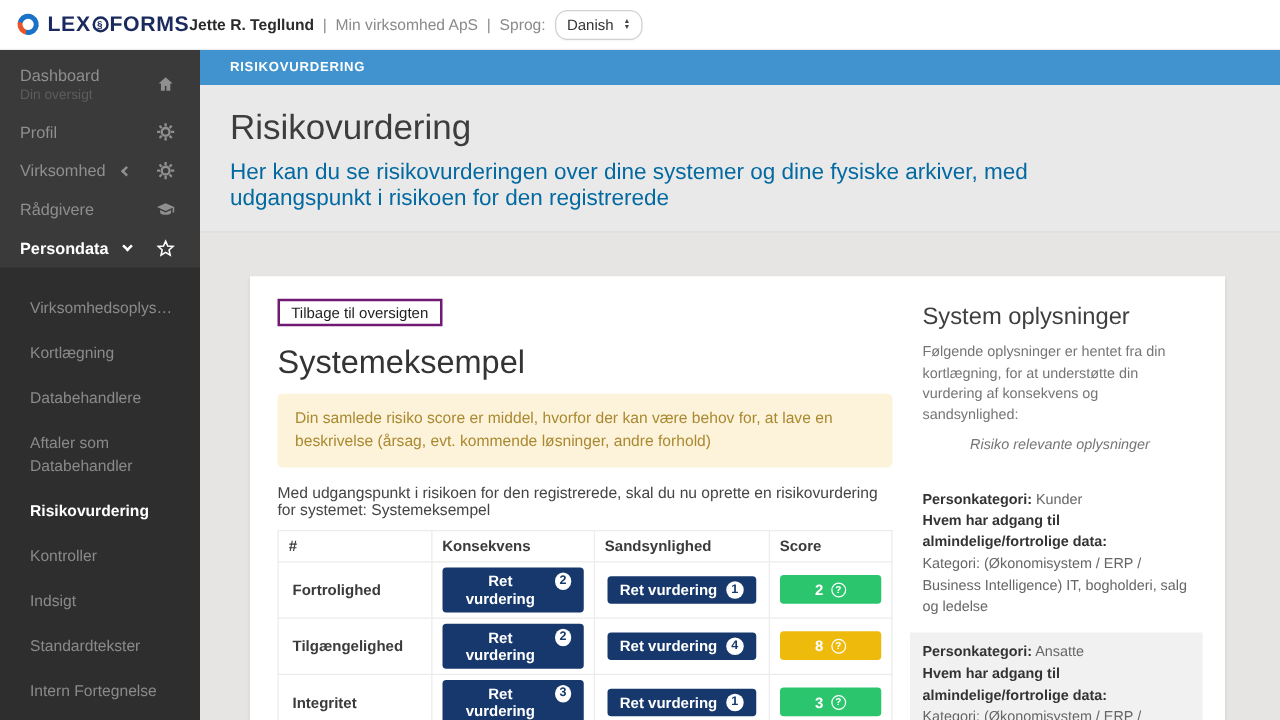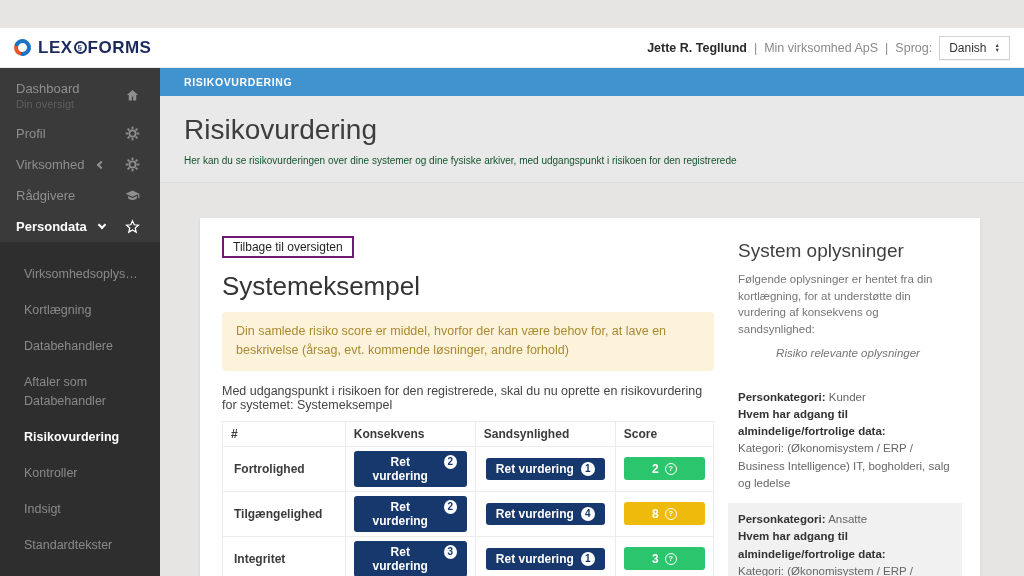--- a/index.html
+++ b/index.html
@@ -2,31 +2,31 @@
 <html style="--navy: #16386c; --green: #2bc56d; --yellow: #eebb0c; --blue_ribbon: #4193cf; --gold_text: #e9b511;"><head>
 <meta charset="utf-8">
 <style>
   * { margin:0; padding:0; box-sizing:border-box; }
   html,body { width:1024px; height:576px; overflow:hidden; }
   body { font-family:"Liberation Sans","DejaVu Sans",sans-serif; background:#e6e5e3; }
   #app { width:1024px; height:576px; display:flex; flex-direction:column; }
 
   
   .topbar { height:40px; flex:none; background:#fff; display:flex; align-items:center;
-            justify-content:space-between; padding:0 14px; border-bottom:1px solid #ededed;margin-top:28px; }
+            justify-content:flex-start; padding:0 14px; border-bottom:1px solid #ededed; }
   .logo { display:flex; align-items:center; gap:7px; }
   .logo-icon { position:relative; width:17px; height:17px; border-radius:50%;
                background:conic-gradient(from 210deg,#e8552b 0 25%,#1a73c6 25% 100%); transform:rotate(-15deg); }
   .logo-icon::after { content:""; position:absolute; inset:4px; background:#fff; border-radius:50%; }
   .logo-text { font-size:17px; font-weight:bold; color:#1b2a5e; letter-spacing:.5px; display:flex; align-items:center; }
   .logo-o { width:13px; height:13px; border:2px solid #1b2a5e; border-radius:50%; font-size:8px;
             display:inline-flex; align-items:center; justify-content:center; margin:0 1px; }
   .user-area { display:flex; align-items:center; gap:7px; font-size:12.5px; color:#8a8a8a; }
   .user-name { font-weight:bold; color:#2b2b2b; }
-  .lang-btn { display:flex; align-items:center; gap:8px; border:1px solid #d0d0d0; border-radius:0;
+  .lang-btn { display:flex; align-items:center; gap:8px; border:1px solid #d0d0d0; border-radius:10px;
               background:#fff; padding:4px 9px; font-size:12px; color:#333; cursor:pointer;
               box-shadow:0 1px 1px rgba(0,0,0,.04); }
   .updown { display:flex; flex-direction:column; font-size:5.5px; line-height:4.5px; color:#444; }
 
   
   .body-row { flex:1; display:flex; min-height:0; }
 
   
   .sidebar { width:160px; flex:none; background:#3a3a3a; color:#8f8f8f; display:flex; flex-direction:column; }
   .nav-item { display:flex; align-items:center; padding:8px 20px 8px 16px; font-size:13px; cursor:pointer; }
@@ -42,21 +42,21 @@
   .submenu { background:#2e2e2e; flex:1; padding:14px 18px 8px 24px; }
   .submenu-item { font-size:12.5px; color:#8a8a8a; padding:9px 0; line-height:1.45; cursor:pointer; }
   .submenu-item.active { color:#fff; font-weight:bold; }
 
   
   .content { flex:1; display:flex; flex-direction:column; min-width:0; }
   .ribbon { height:28px; flex:none; background:var(--blue_ribbon,#4193cf); color:#fff; display:flex;
             align-items:center; padding:0 24px; font-size:10.5px; font-weight:bold; letter-spacing:.6px; }
   .hero { background:#e9e9e9; padding:18px 10px 16px 24px; position:relative; flex:none; border-bottom:1px solid #dcdcdc; }
   .hero h1 { font-size:28px; font-weight:normal; color:#3d3d3d; }
-  .hero-sub { font-size:10px; color:#14532d; margin-top:9px; max-width:640px; }
+  .hero-sub { font-size:18px; color:#0369a1; margin-top:9px; max-width:640px; }
   .help-line { position:absolute; right:8px; bottom:11px; display:flex; align-items:center; gap:5px;
                font-size:12px; color:#4a4a4a; }
   .help-line b { color:#2e2e2e; }
   .qcircle { width:14px; height:14px; border:1.3px solid #555; border-radius:50%; color:#555; font-size:9px;
              font-weight:bold; display:inline-flex; align-items:center; justify-content:center; cursor:pointer; }
 
   .page { flex:1; overflow:hidden; padding:35px 0 0 40px; }
   .card { width:780px; background:#fff; box-shadow:0 1px 3px rgba(0,0,0,.09); padding:18px 22px;
           display:flex; gap:24px; height:560px; }
   .left-col { width:492px; flex:none; }

